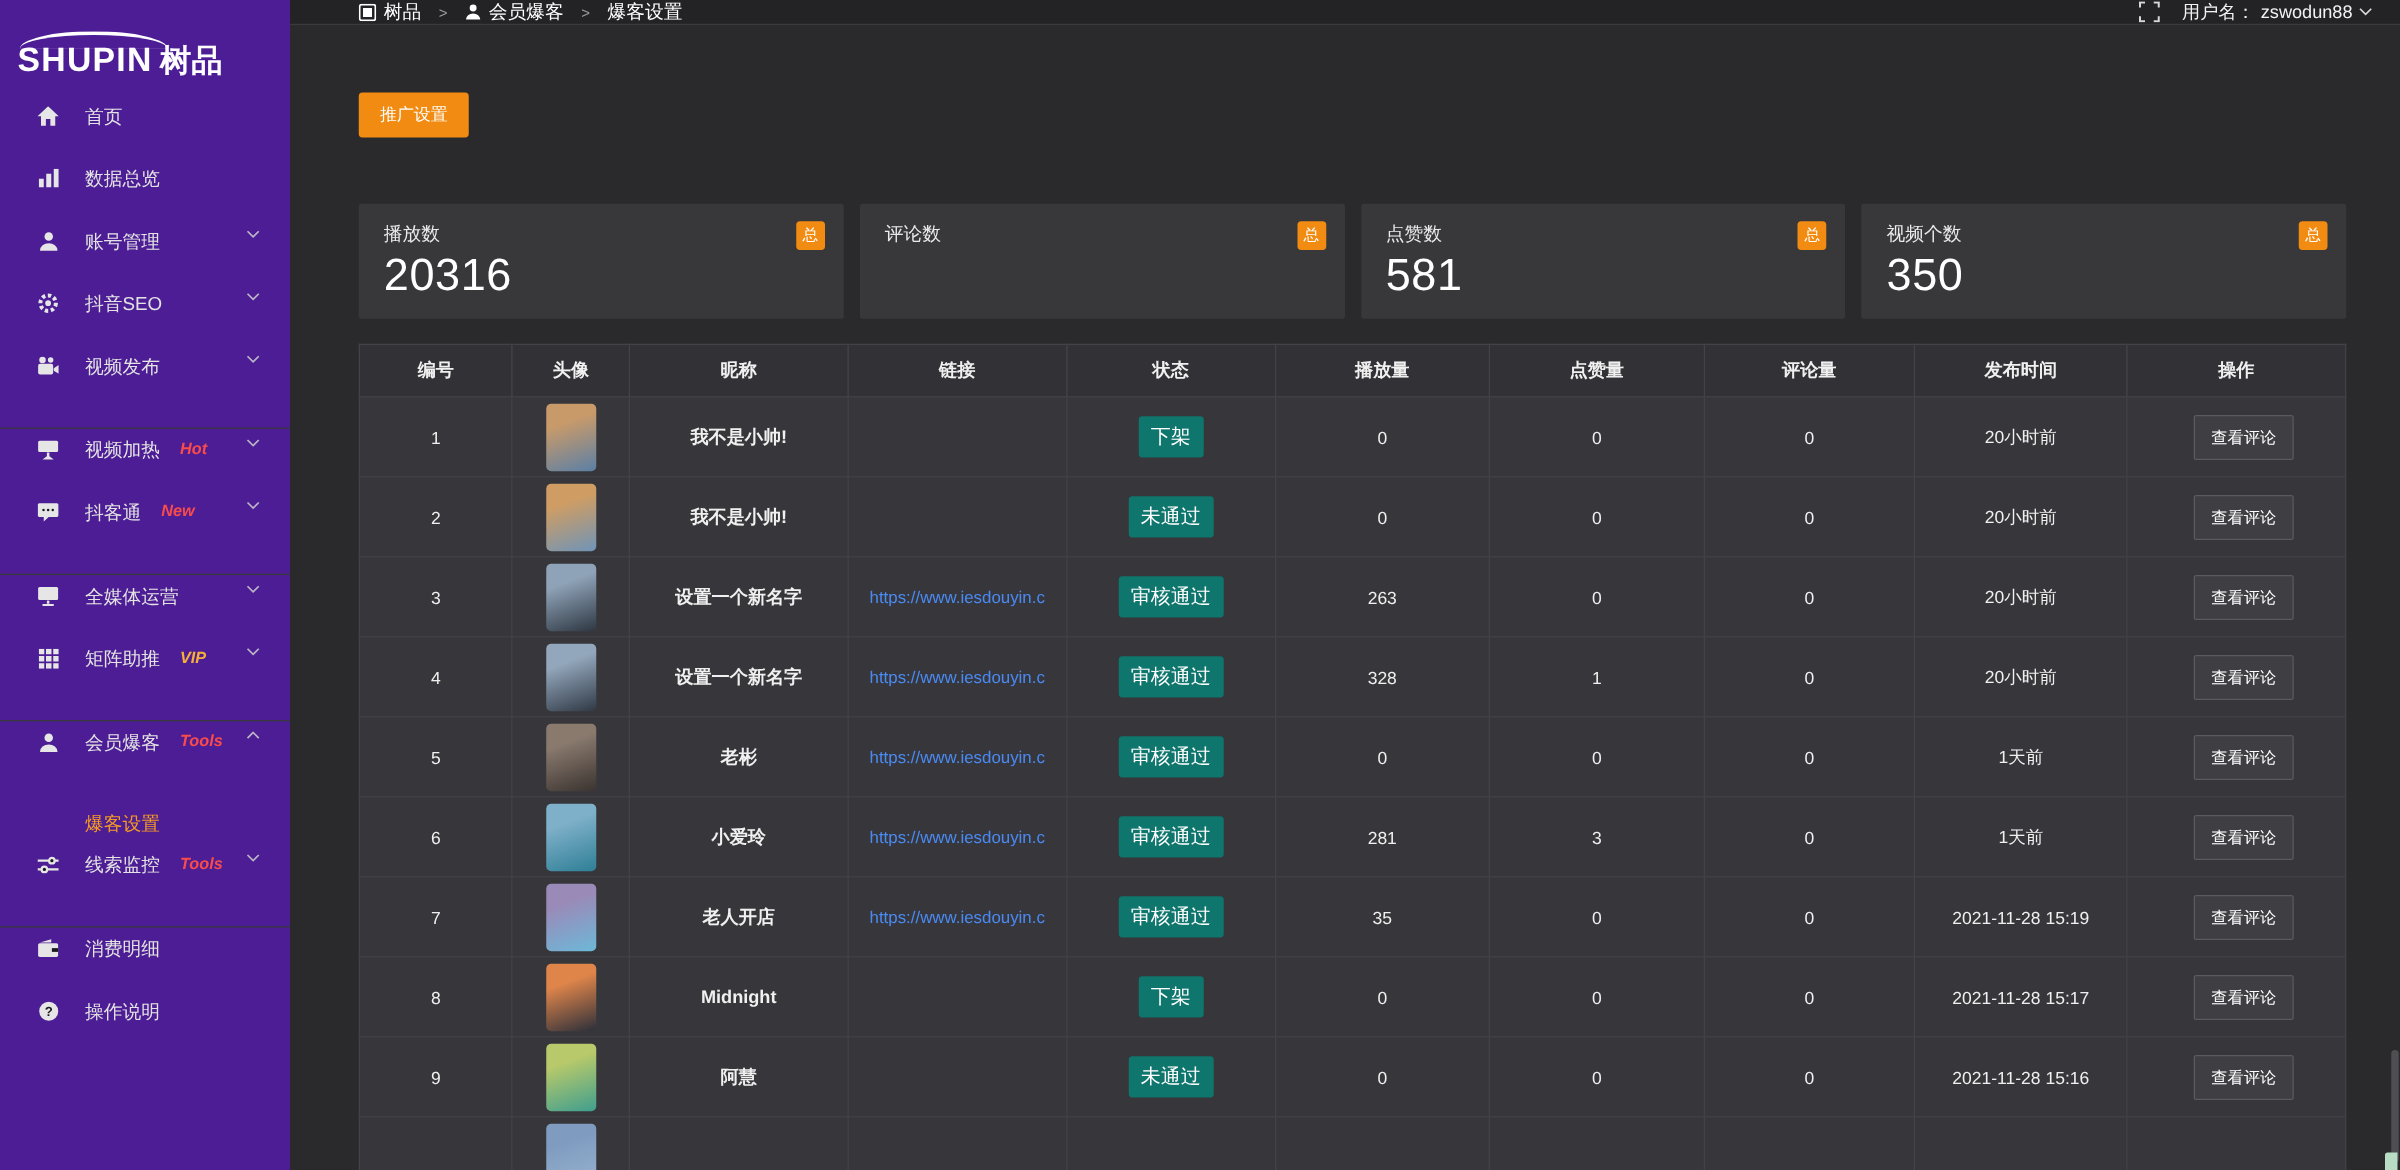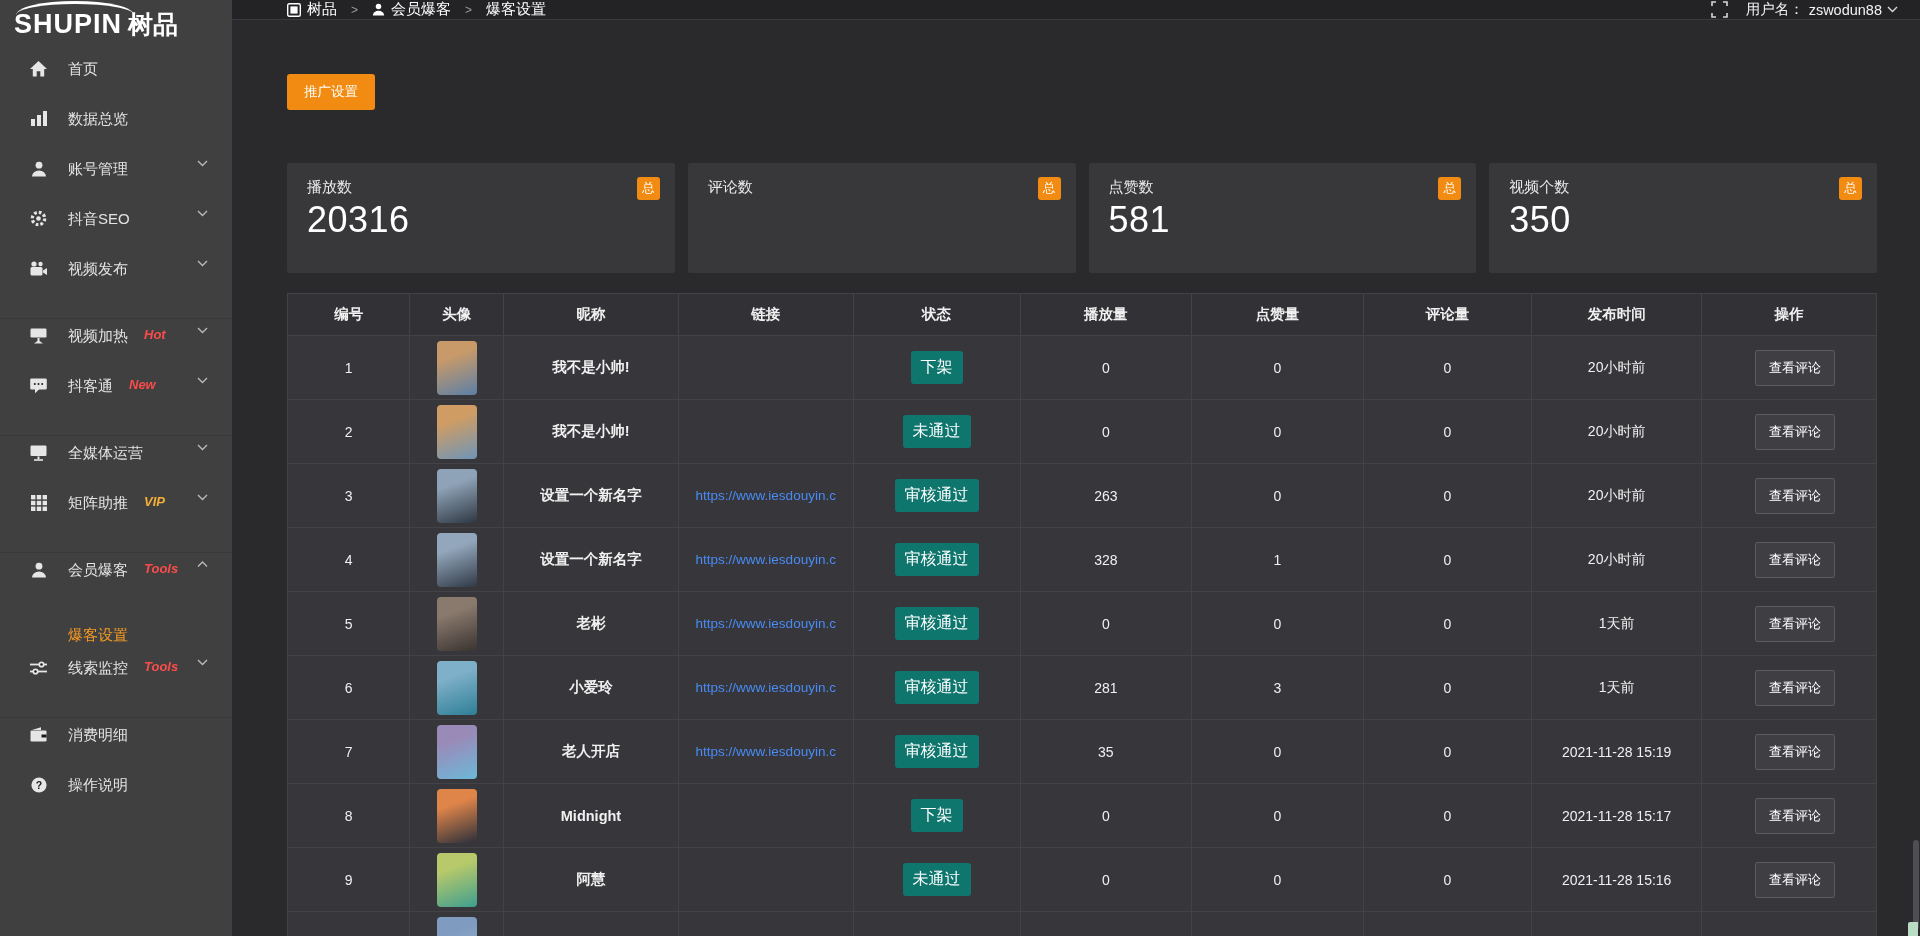--- a/index.html
+++ b/index.html
@@ -4,21 +4,21 @@
 <style>
   * { margin:0; padding:0; box-sizing:border-box; }
   html,body { width:1920px; height:936px; overflow:hidden; }
   body {
     font-family:"Liberation Sans","DejaVu Sans",sans-serif;
     background:#2a2a2d; color:#e8e8e8; position:relative;
   }
   .app { display:flex; width:1920px; height:936px; }
 
   
-  .sidebar { width:232px; min-width:232px; background:#404040; height:100%; padding-top:0; }
+  .sidebar { width:232px; min-width:232px; background:#4c1d95; height:100%; padding-top:24px; }
   .logo { height:48px; display:flex; align-items:center; padding-left:14px; position:relative; }
   .logo-mark { font-weight:bold; font-size:27px; letter-spacing:1px; color:#fff; font-stretch:condensed; position:relative; }
   .logo-arc { position:absolute; top:1px; left:16px; width:118px; height:14px;
     border-top:3px solid #fff; border-radius:50%/100% 100% 0 0; }
   .logo-cn { font-size:25px; font-weight:bold; color:#fff; margin-left:6px; }
   nav { margin-top:12px; }
   .side-item { height:50px; display:flex; align-items:flex-start; padding:0 24px 0 30px;
     font-size:15px; color:#e3e3e3; cursor:pointer; position:relative; }
   .side-item .ico { width:17px; height:17px; margin-right:21px; display:inline-flex; align-items:center; justify-content:center; flex:0 0 17px; }
   .side-item .lbl { white-space:nowrap; }
@@ -38,21 +38,21 @@
   .crumb-sep { color:#9b9b9b; font-size:12px; margin:0 14px; }
   .user-area { margin-left:auto; display:flex; align-items:center; gap:18px; }
   .fullscreen { display:inline-flex; cursor:pointer; }
   .username { font-size:14.5px; color:#f2f2f2; display:flex; align-items:center; gap:5px; cursor:pointer; }
 
   .content { flex:1; padding:0 43px 0 55px; position:relative; }
   .promo-btn { margin-top:54px; background:#f28b11; color:#fff; border:none; border-radius:3px;
     font-size:13.5px; padding:9px 17px; cursor:pointer; font-family:inherit; display:inline-block; }
 
   .stats { display:flex; gap:13px; margin-top:53px; }
-  .card { flex:1; background:#38383b; border-radius:2px; height:110px; padding:15px 20px; position:relative; }
+  .card { flex:1; background:#38383b; border-radius:2px; height:92px; padding:15px 20px; position:relative; }
   .card-label { font-size:15px; color:#eaeaea; }
   .card-value { font-size:36px; color:#fff; margin-top:2px; letter-spacing:.5px; }
   .card-badge { position:absolute; top:14px; right:15px; width:23px; height:23px; background:#f28b11;
     border-radius:3px; color:#fff; font-size:12.5px; display:flex; align-items:center; justify-content:center; cursor:pointer; }
 
   
   table { width:100%; border-collapse:collapse; margin-top:20px; background:#37373b; table-layout:fixed; }
   th, td { border:1px solid #424247; text-align:center; color:#f0f0f0; overflow:hidden; }
   th { height:42px; background:#313136; font-size:14.5px; font-weight:bold; }
   td { height:64px; font-size:14px; }

